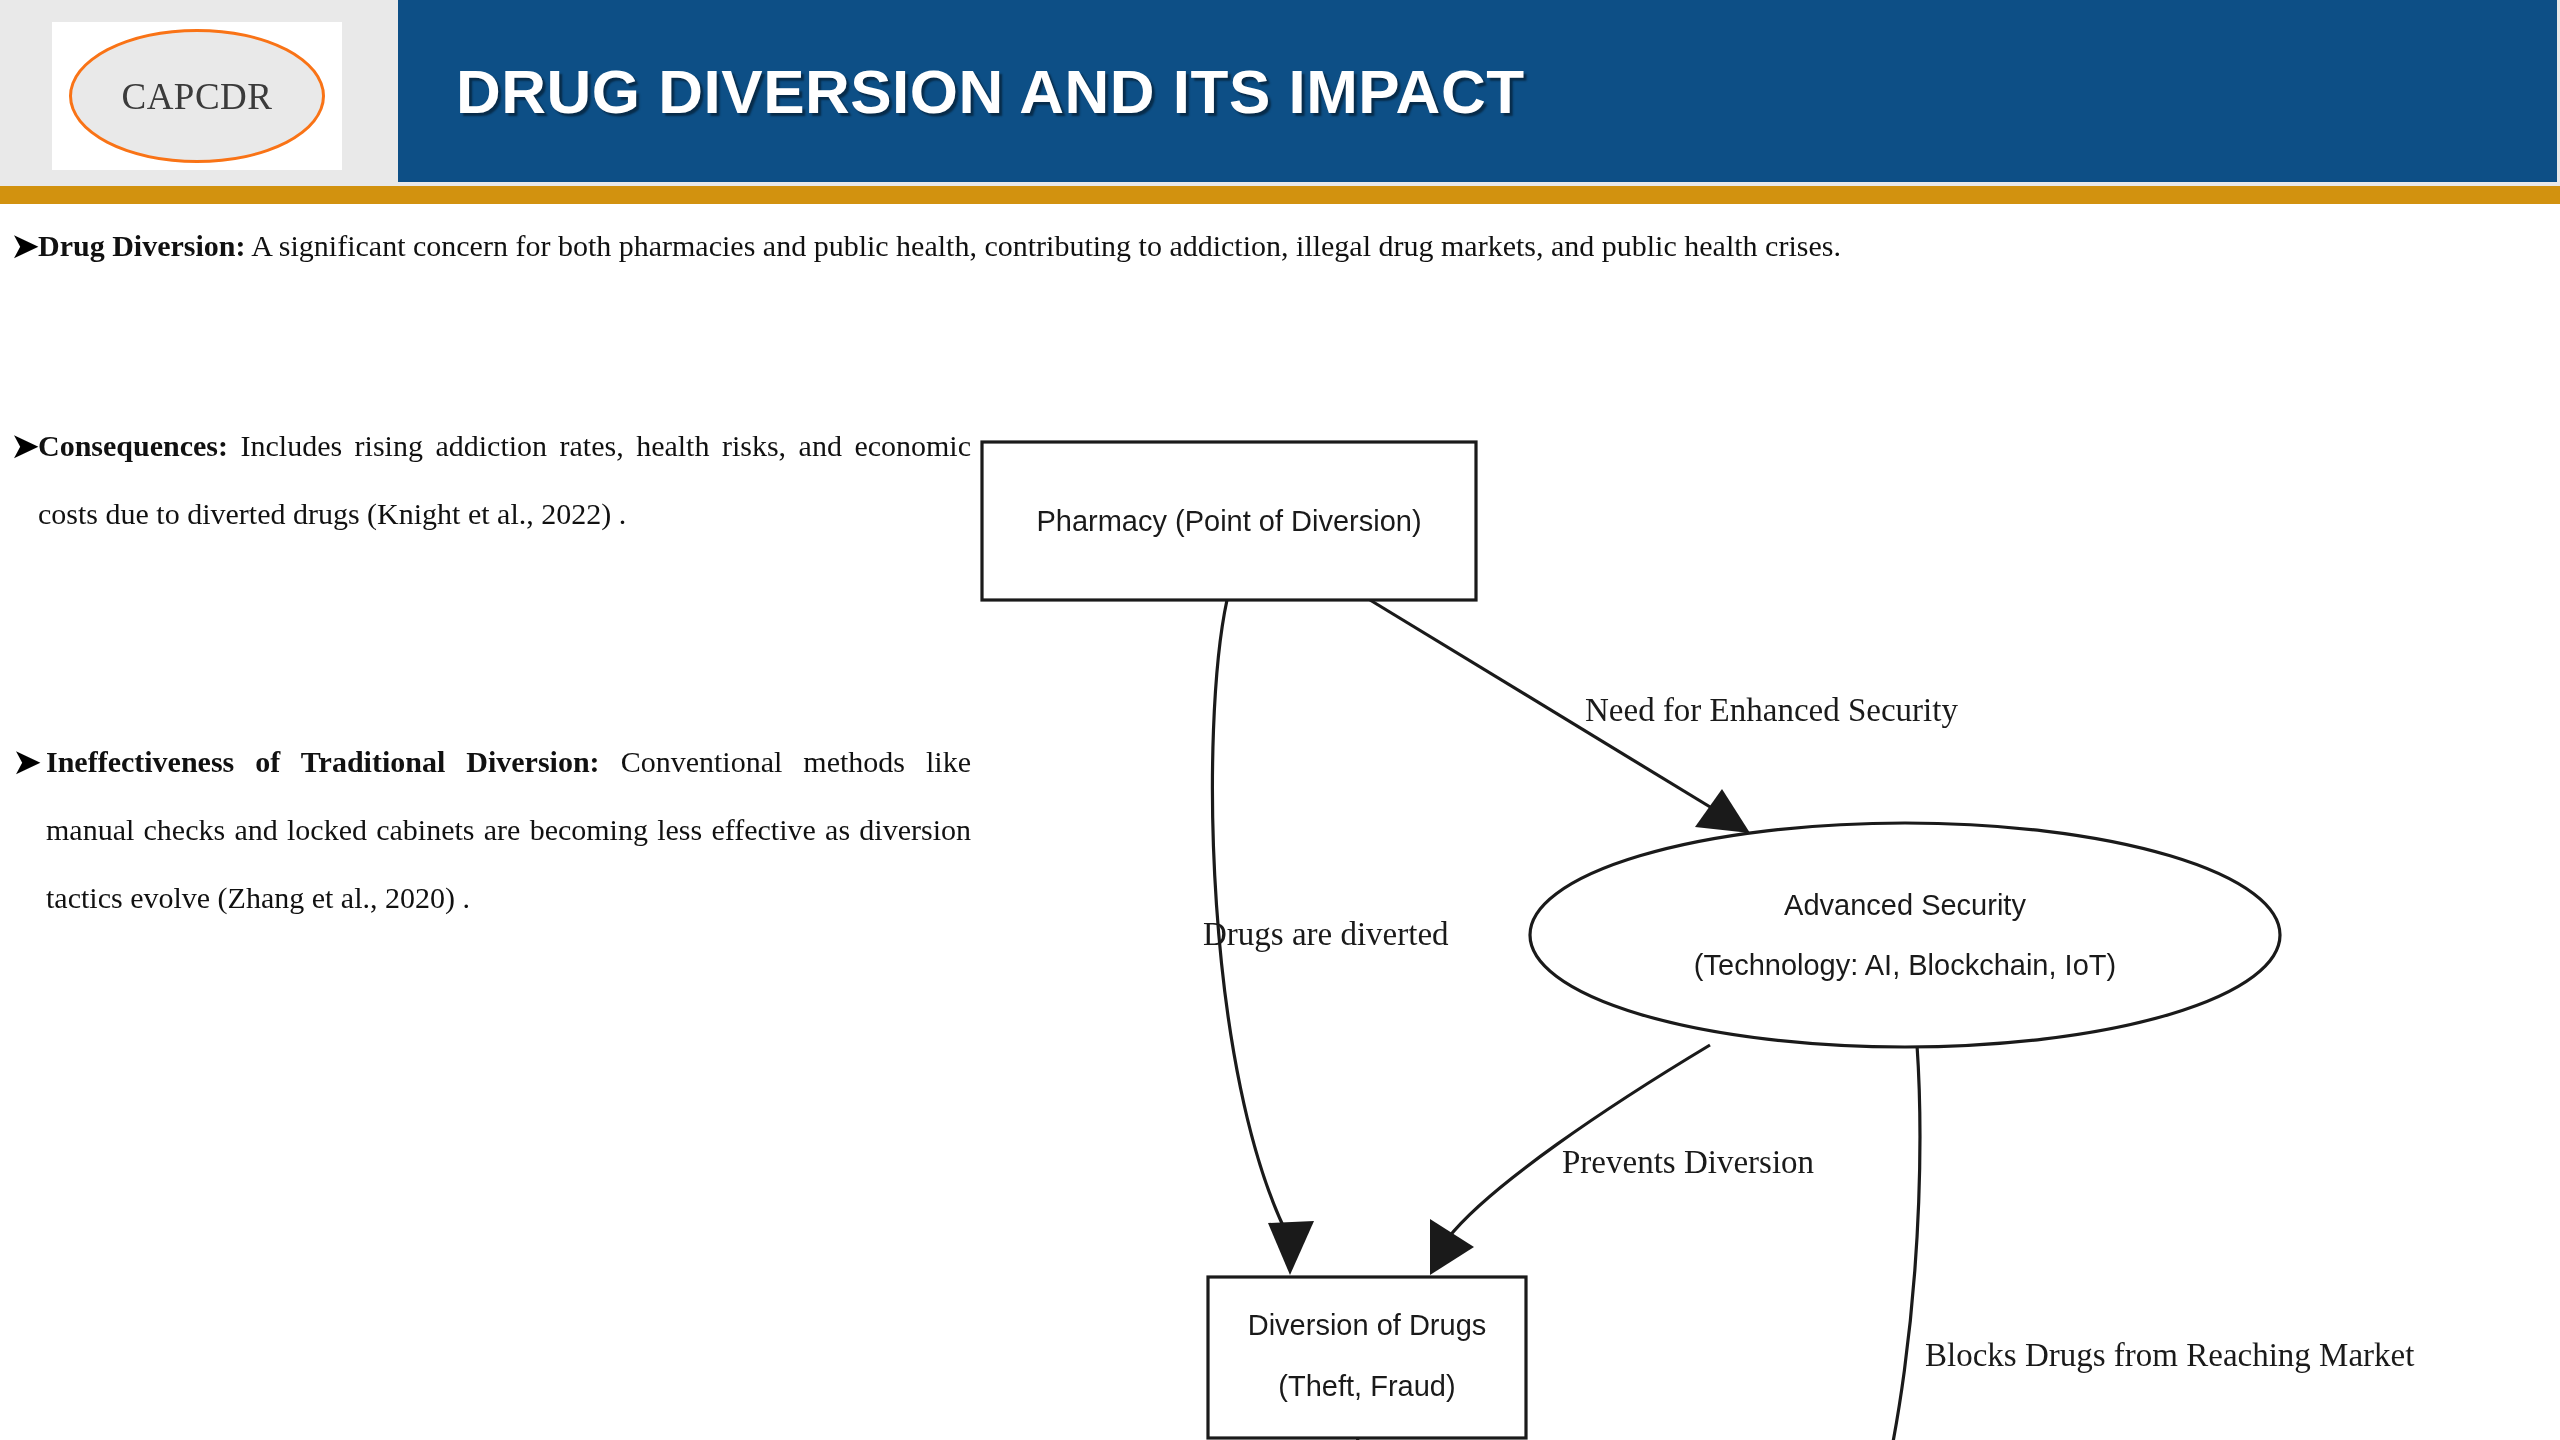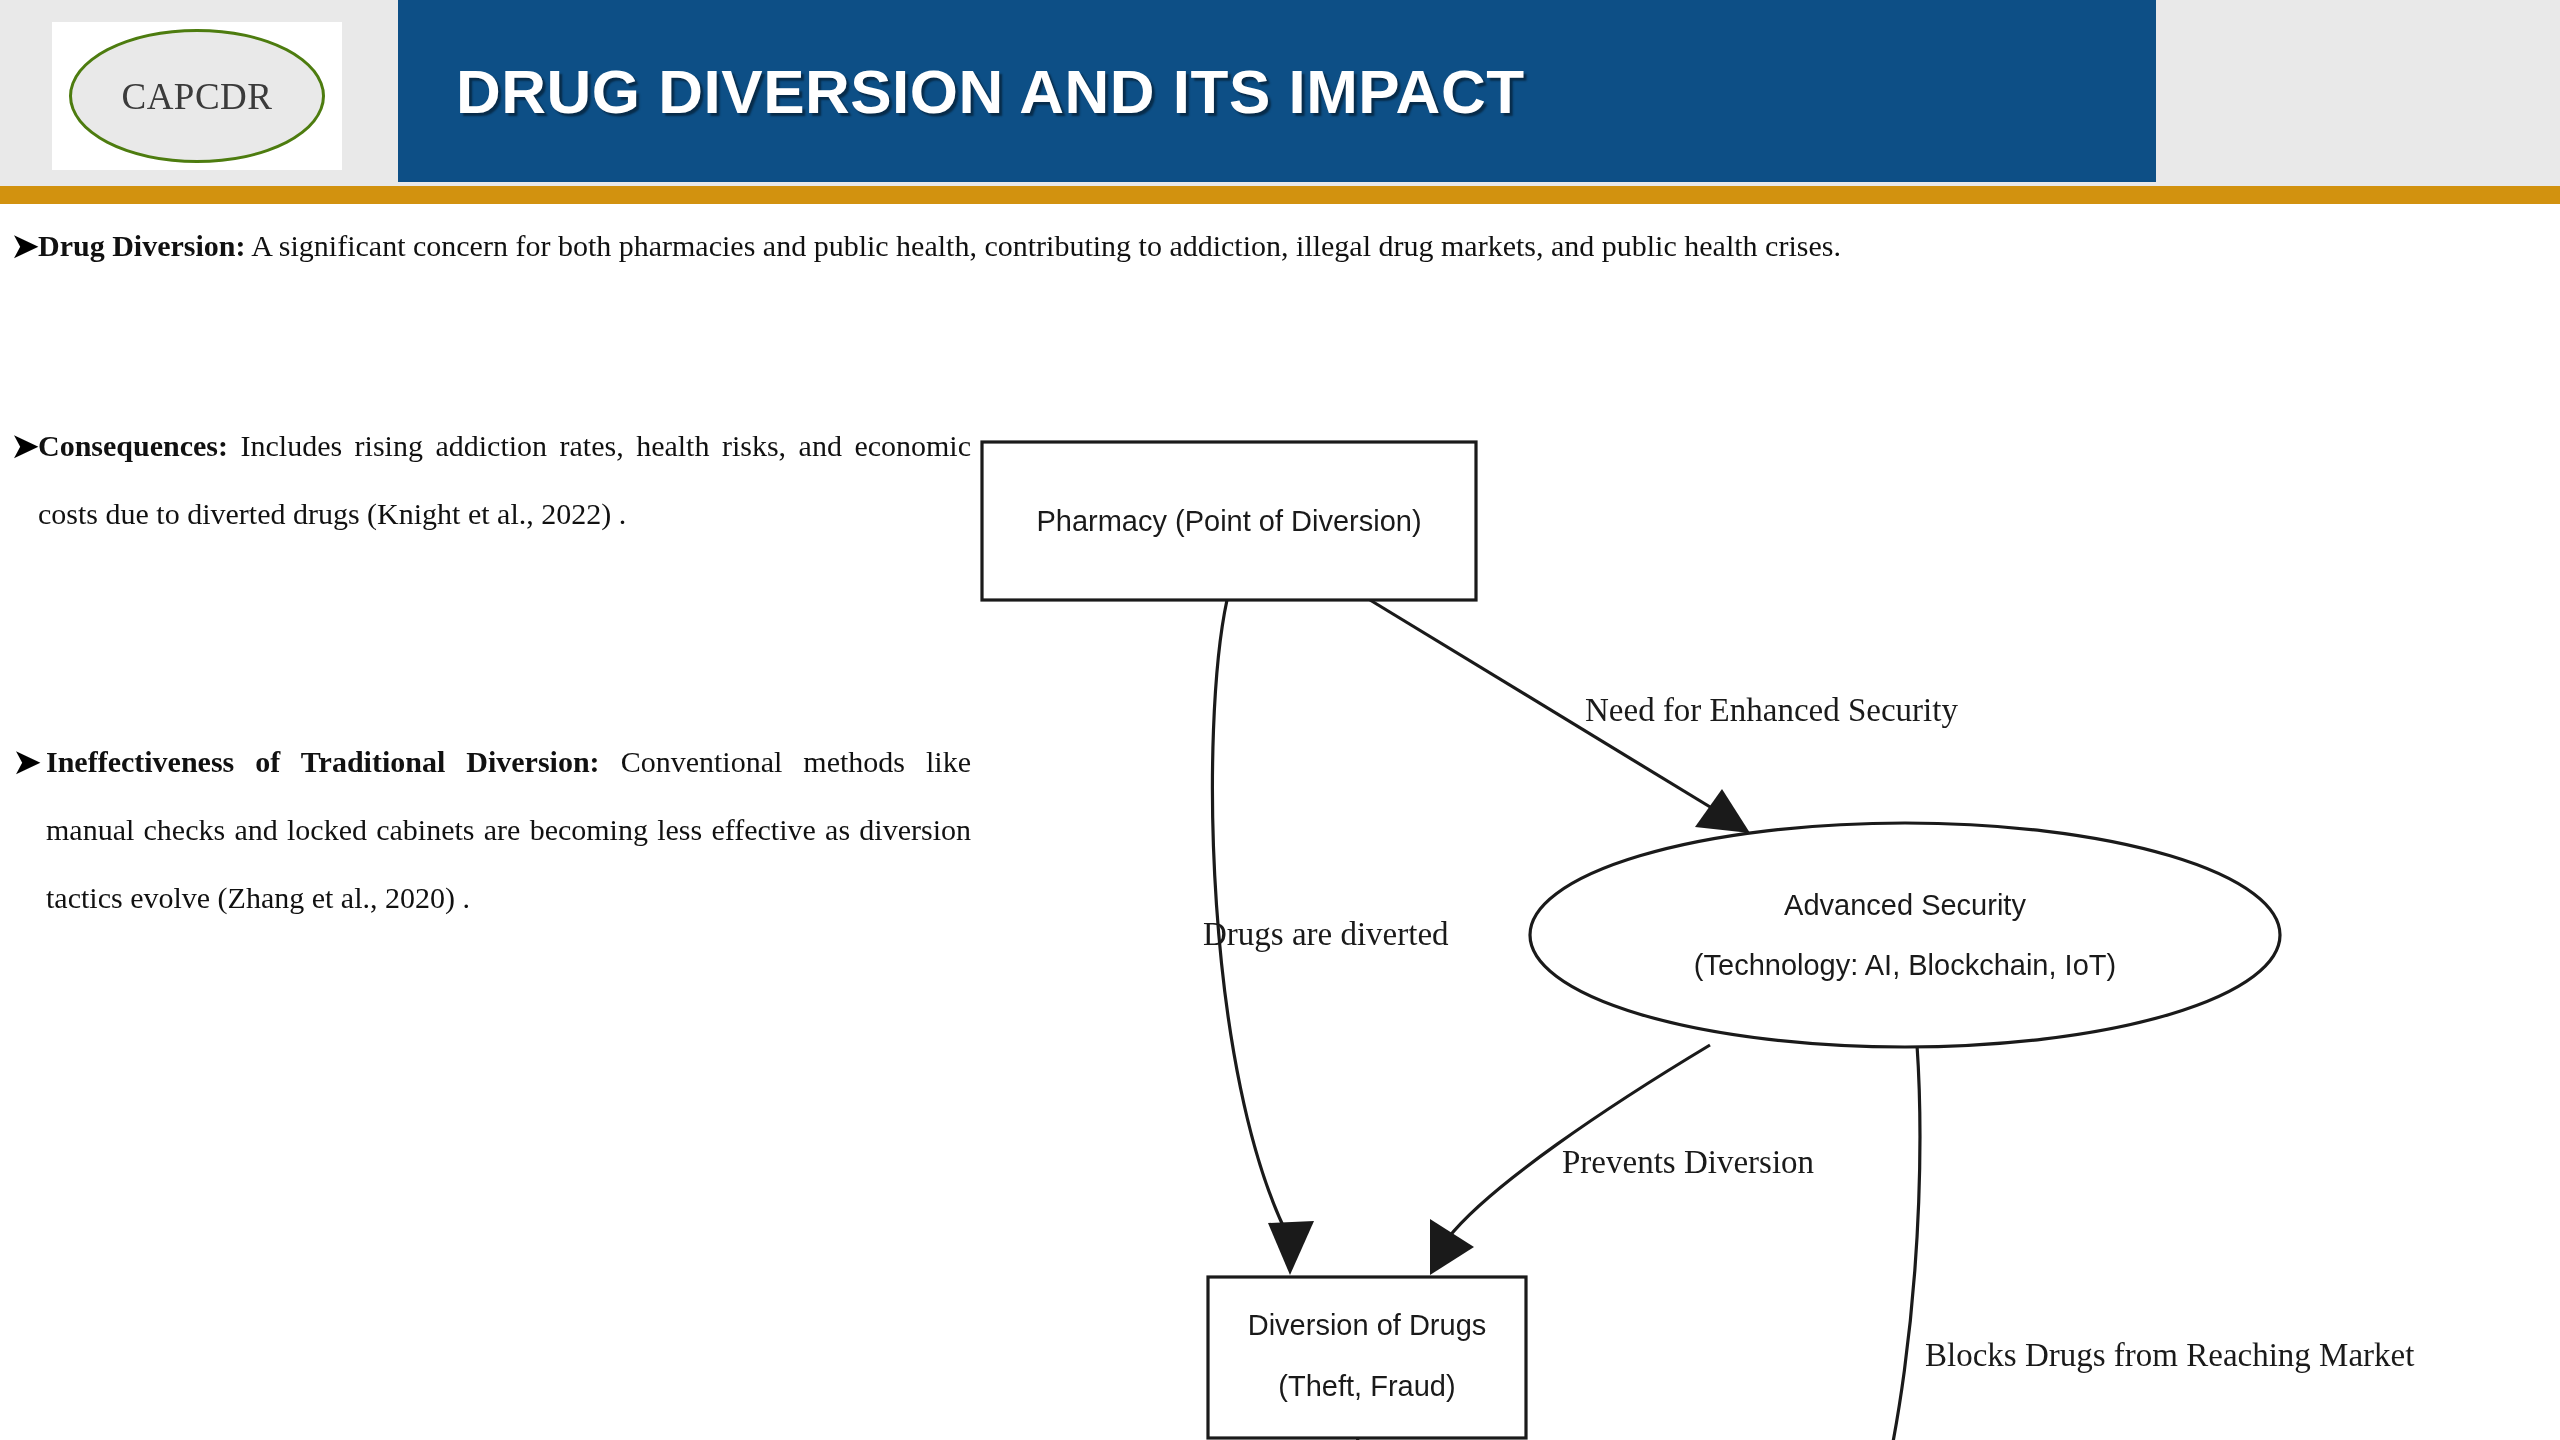--- a/index.html
+++ b/index.html
@@ -31,36 +31,36 @@
     width: 290px; height: 148px;
     background: #ffffff;
     display: flex;
     align-items: center;
     justify-content: center;
   }
   #logo-ellipse {
     width: 250px;
     height: 128px;
     border-radius: 50%;
-    border: 3px solid #4d7c0f;
+    border: 3px solid #f97316;
     background: #e9e9e9;
     display: flex;
     align-items: center;
     justify-content: center;
   }
   #logo-text {
     font-family: "Liberation Serif", "DejaVu Serif", serif;
     font-size: 37px;
     color: #3b3b3b;
     letter-spacing: 0.5px;
   }
   #title-band {
     position: absolute;
     left: 398px; top: 0;
-    width: 1758px;
+    width: 2159px;
     height: 182px;
     background: #0d4f86;
   }
   #slide-title {
     position: absolute;
     left: 58px;
     top: 50%;
     transform: translateY(-50%);
     font-family: "Liberation Sans", "DejaVu Sans", sans-serif;
     font-weight: bold;

